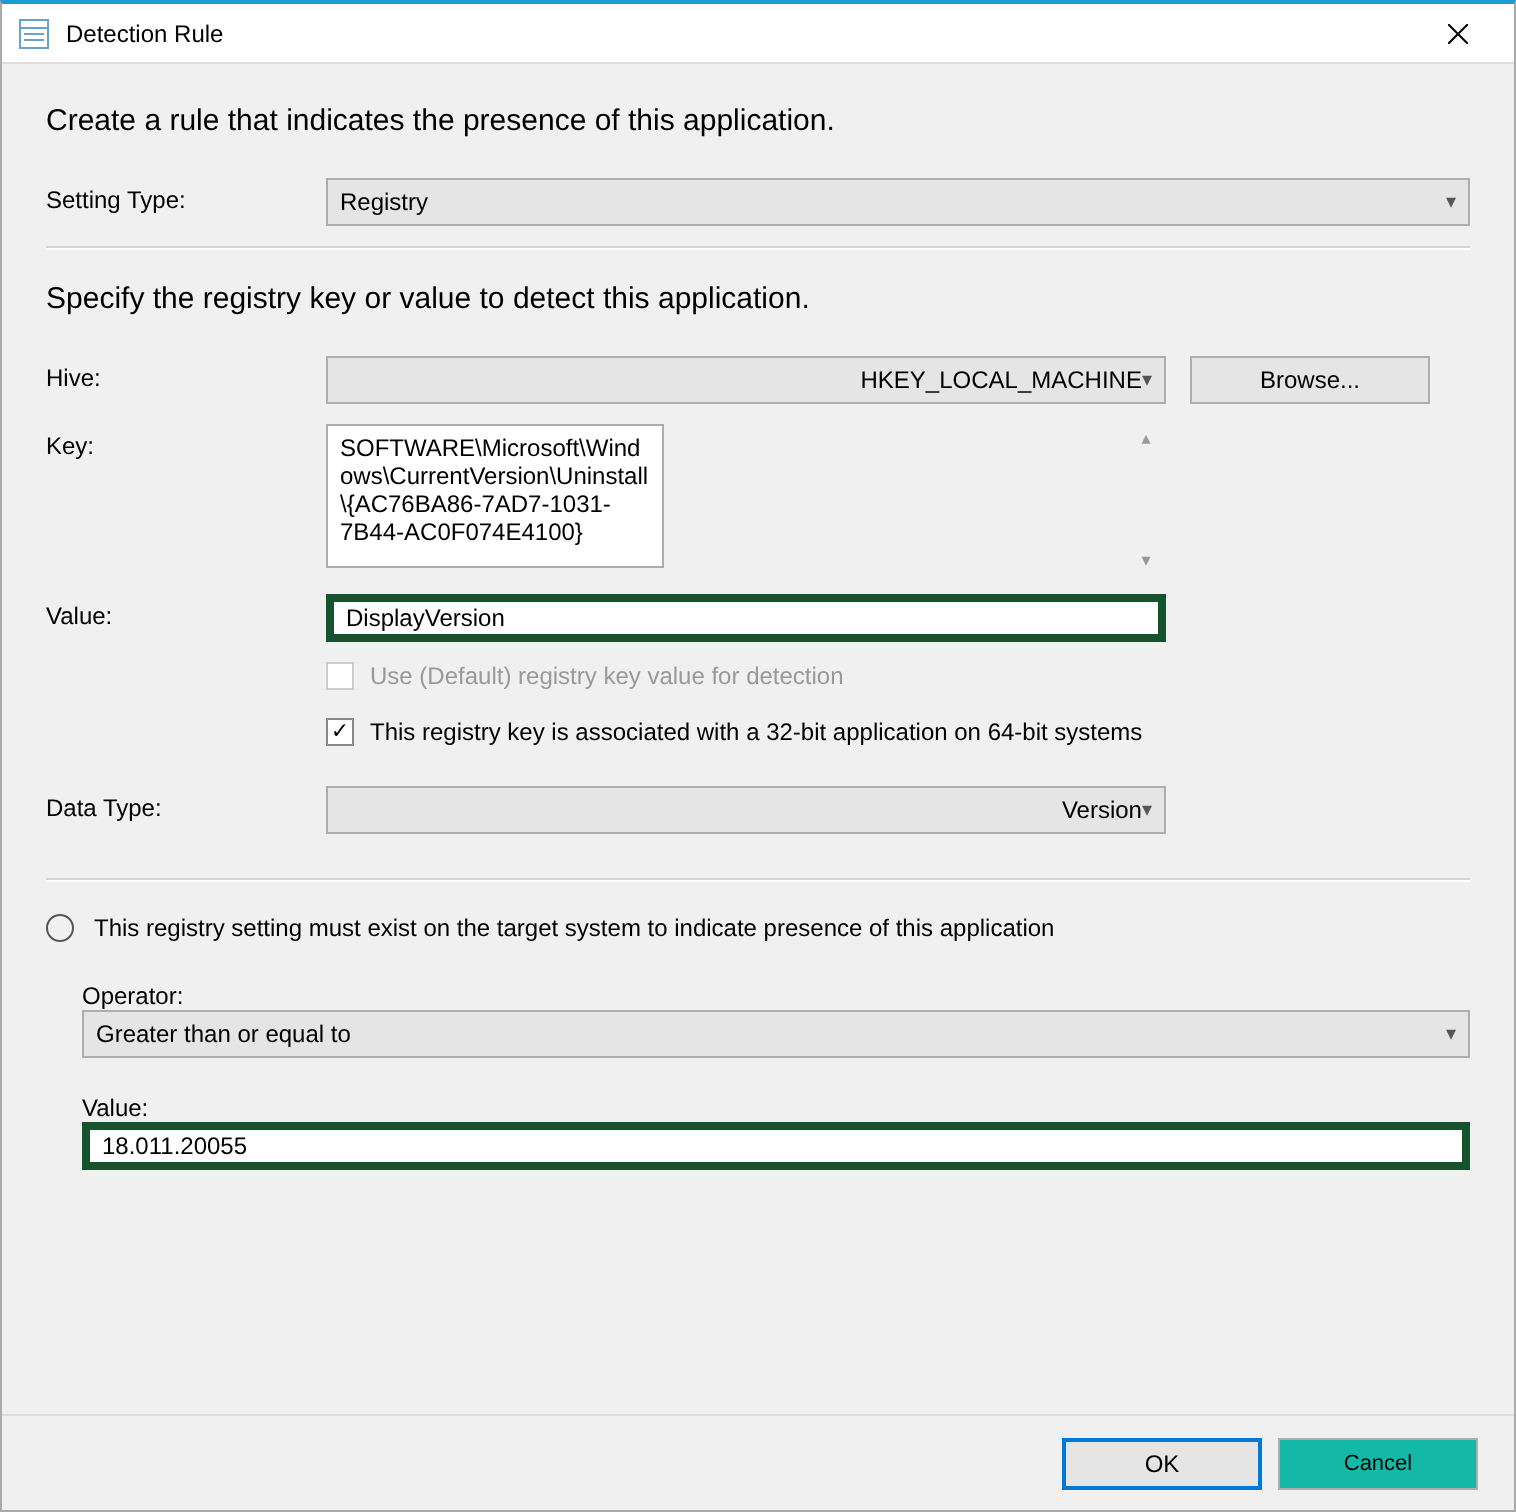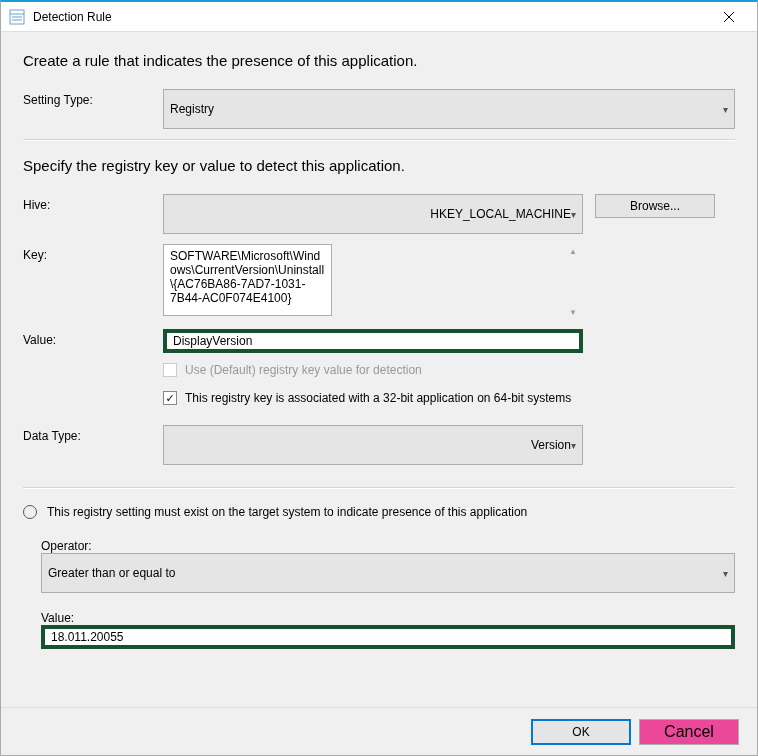--- a/index.html
+++ b/index.html
@@ -69,21 +69,21 @@
       padding-top: 4px;
       font-size: 12px;
     }
     .field-col {
       flex: 1;
       display: flex;
       gap: 12px;
     }
     .dropdown {
       flex: 1;
-      height: 40px;
+      height: 24px;
       background: #e5e5e5;
       border: 1px solid #adadad;
       padding: 0 6px;
       display: flex;
       align-items: center;
       justify-content: space-between;
       font-size: 12px;
       cursor: pointer;
     }
     .dropdown.wide { width: 100%; }
@@ -219,23 +219,23 @@
       height: 26px;
       width: 100px;
       background: #e5e5e5;
       border: 2px solid #0078d7;
       font-size: 12px;
       cursor: pointer;
     }
     .footer .btn-cancel {
       height: 26px;
       width: 100px;
-      background: #ec4899;
+      background: #14b8a6;
       border: 1px solid #adadad;
-      font-size: 16px;
+      font-size: 11px;
       cursor: pointer;
     }
     .spacer-browse { width: 120px; }
   </style>
 </head>
 <body>
 
 <div class="window">
   <div class="titlebar">
     <span class="app-icon">

